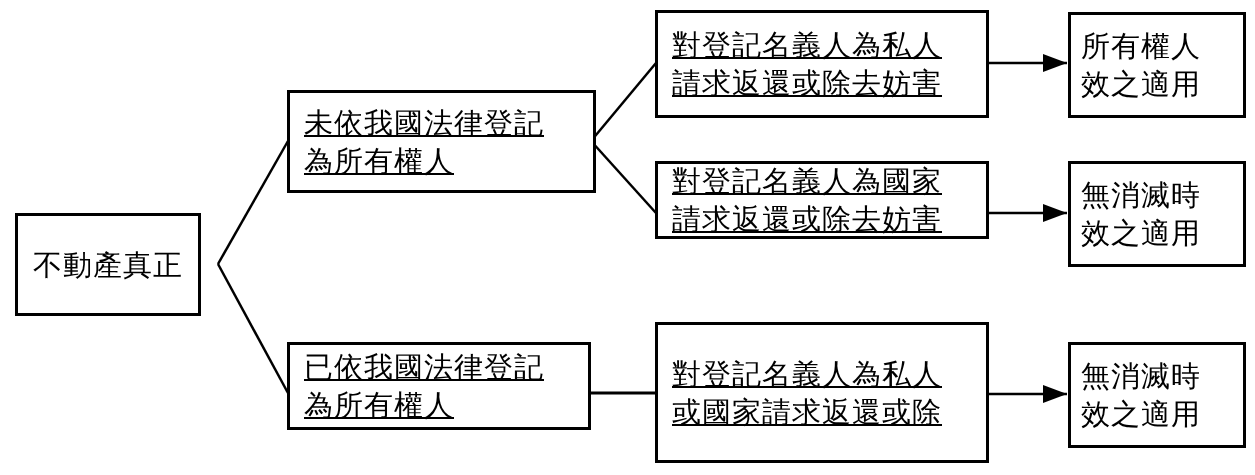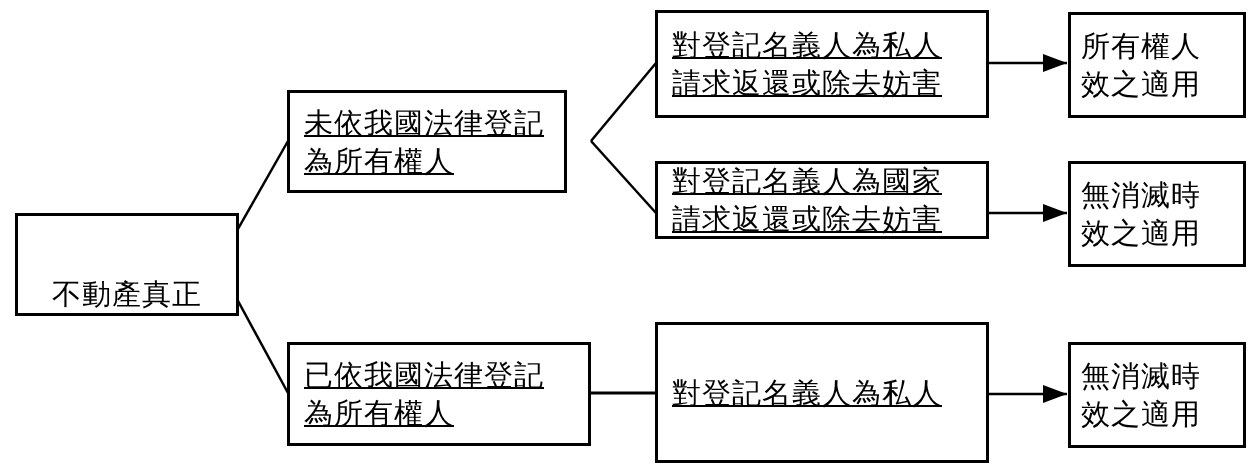--- a/index.html
+++ b/index.html
@@ -69,46 +69,47 @@
     <line x1="591" y1="141" x2="656" y2="63" stroke="#000000" stroke-width="2.5"></line>
     <line x1="591" y1="141" x2="656" y2="213" stroke="#000000" stroke-width="2.5"></line>
 
     <line x1="591" y1="393" x2="656" y2="393" stroke="#000000" stroke-width="3"></line>
 
     <line x1="989" y1="63" x2="1067" y2="63" stroke="#000000" stroke-width="2.5" marker-end="url(#arrowhead)"></line>
     <line x1="989" y1="213" x2="1067" y2="213" stroke="#000000" stroke-width="2.5" marker-end="url(#arrowhead)"></line>
     <line x1="989" y1="394" x2="1067" y2="394" stroke="#000000" stroke-width="2.5" marker-end="url(#arrowhead)"></line>
   </svg>
 
-  <div class="node center" style="left:15px; top:213px; width:224px; height:103px;justify-content:flex-end;">
+  <div class="node center" style="left:15px; top:213px; width:186px; height:103px;">
     <div>不動產真正</div>
   </div>
 
-  <div class="node leftpad" style="left:287px; top:90px; width:280px; height:103px;">
+  <div class="node leftpad" style="left:287px; top:90px; width:309px; height:103px;">
     <div>未依我國法律登記</div>
     <div>為所有權人</div>
   </div>
 
-  <div class="node leftpad" style="left:287px; top:342px; width:304px; height:104px;">
+  <div class="node leftpad" style="left:287px; top:342px; width:304px; height:88px;">
     <div>已依我國法律登記</div>
     <div>為所有權人</div>
   </div>
 
   <div class="node leftpad" style="left:655px; top:10px; width:334px; height:108px;">
     <div>對登記名義人為私人</div>
     <div>請求返還或除去妨害</div>
   </div>
 
   <div class="node leftpad" style="left:655px; top:161px; width:334px; height:78px;">
     <div>對登記名義人為國家</div>
     <div>請求返還或除去妨害</div>
   </div>
 
   <div class="node leftpad" style="left:655px; top:322px; width:334px; height:141px;">
     <div>對登記名義人為私人</div>
+    <div>或國家請求返還或除</div>
   </div>
 
   <div class="node result" style="left:1068px; top:12px; width:178px; height:106px;">
     <div>所有權人</div>
     <div>效之適用</div>
   </div>
 
   <div class="node result" style="left:1068px; top:161px; width:178px; height:106px;">
     <div>無消滅時</div>
     <div>效之適用</div>

